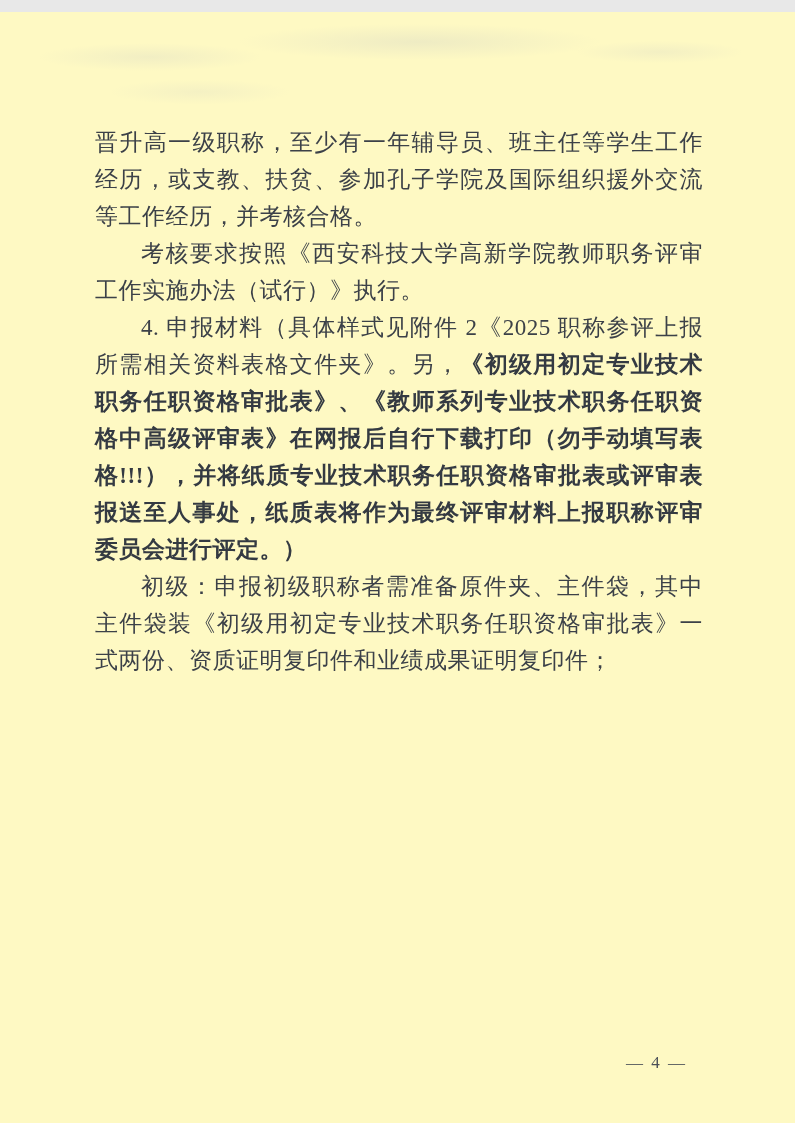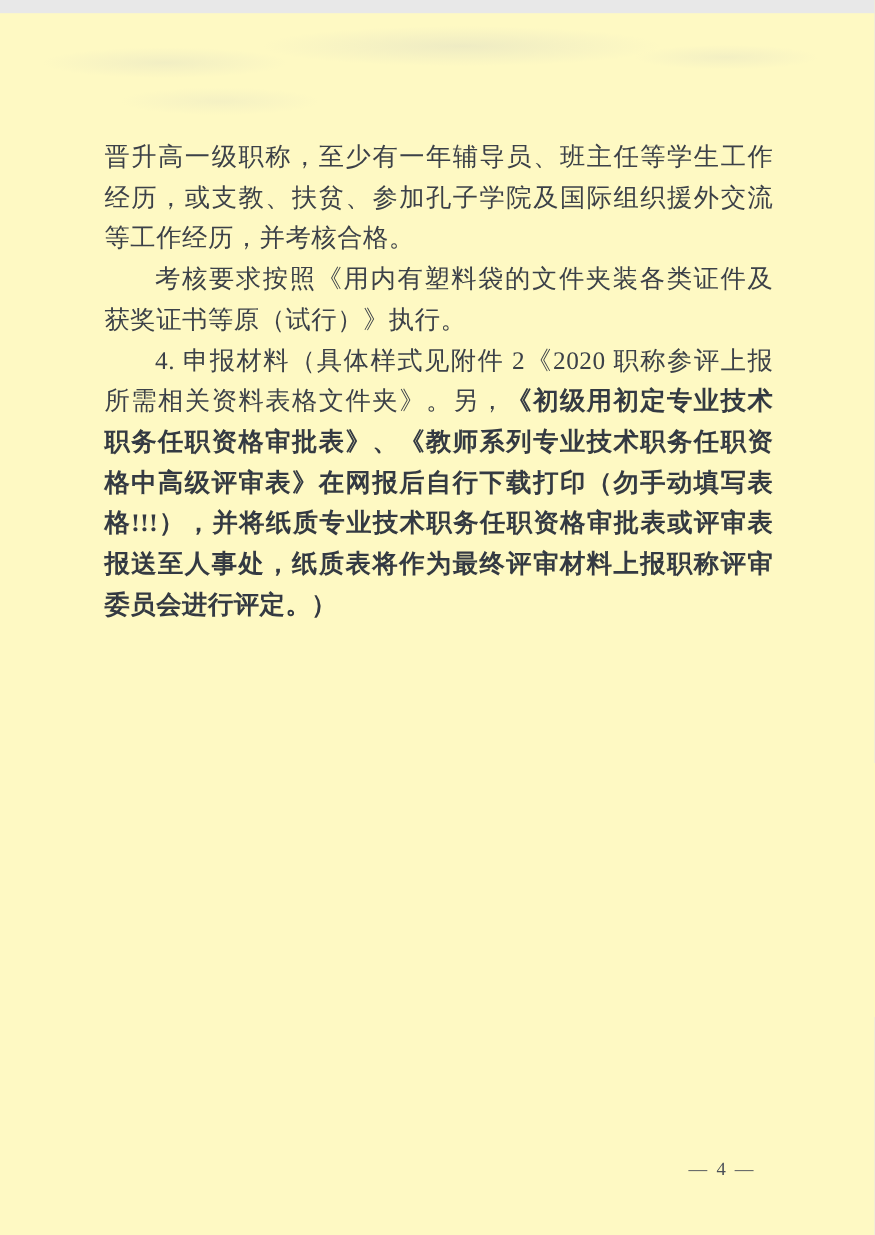--- a/index.html
+++ b/index.html
@@ -60,18 +60,19 @@
   }
 </style>
 </head>
 <body>
 
 <div class="page">
   <div class="scan-noise"></div>
 
   <div class="content">
       <p class="para"><span class="seg">晋升高一级职称，至少有一年辅导员、班主任等学生工作经历，或支教、扶贫、参加孔子学院及国际组织援外交流等工作经历，并考核合格。</span></p>
-      <p class="para indent"><span class="seg">考核要求按照《用内有塑料袋的文件夹装各类证件及获奖证书等原（试行）》执行。</span></p>
-      <p class="para indent"><span class="seg">4. 申报材料（具体样式见附件 2《2020 职称参评上报所需相关资料表格文件夹》。另，</span><span class="seg seg-bold">《初级用初定专业技术职务任职资格审批表》、《教师系列专业技术职务任职资格中高级评审表》在网报后自行下载打印（勿手动填写表格!!!），并将纸质专业技术职务任职资格审批表或评审表报送至人事处，纸质表将作为最终评审材料上报职称评审委员会进行评定。）</span></p>
+      <p class="para indent"><span class="seg">考核要求按照《西安科技大学高新学院教师职务评审工作实施办法（试行）》执行。</span></p>
+      <p class="para indent"><span class="seg">4. 申报材料（具体样式见附件 2《2025 职称参评上报所需相关资料表格文件夹》。另，</span><span class="seg seg-bold">《初级用初定专业技术职务任职资格审批表》、《教师系列专业技术职务任职资格中高级评审表》在网报后自行下载打印（勿手动填写表格!!!），并将纸质专业技术职务任职资格审批表或评审表报送至人事处，纸质表将作为最终评审材料上报职称评审委员会进行评定。）</span></p>
+      <p class="para indent"><span class="seg">初级：申报初级职称者需准备原件夹、主件袋，其中主件袋装《初级用初定专业技术职务任职资格审批表》一式两份、资质证明复印件和业绩成果证明复印件；</span></p>
     </div>
 
   <div class="footer">— 4 —</div>
 </div>
 
 </body></html>

